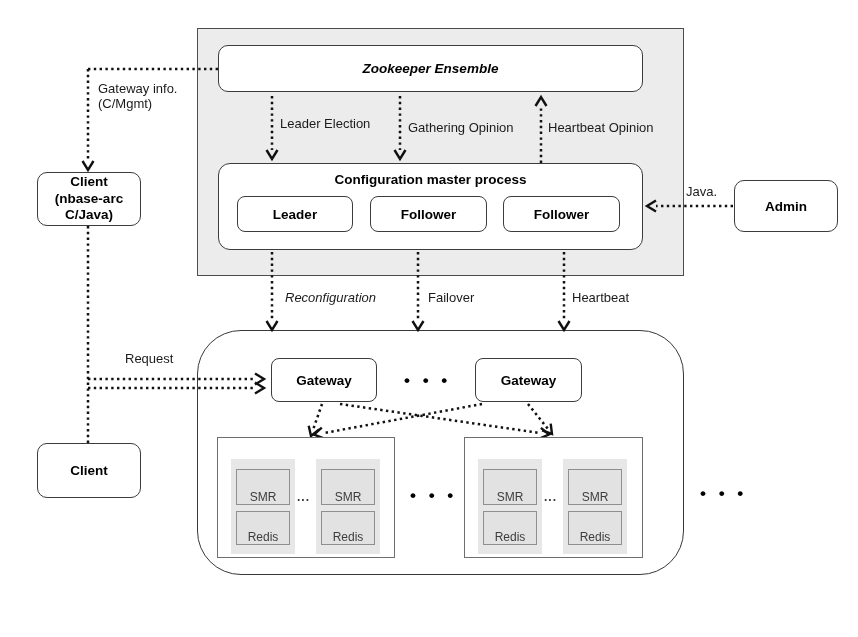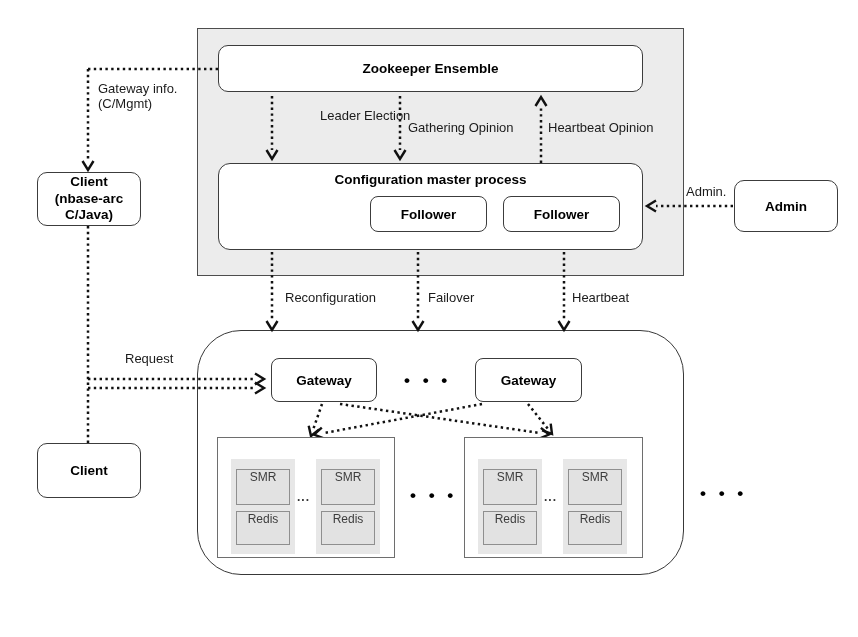--- a/index.html
+++ b/index.html
@@ -32,21 +32,21 @@
     position:absolute;left:0;top:8px;width:100%;text-align:center;
     font-weight:bold;font-size:13.5px;color:#000;
   }
   
   .cluster{
     background:#ffffff;border:1.9px solid #6e6e6e;box-sizing:border-box;
   }
   .column{background:#e7e7e7;}
   .unit{
     background:#e2e2e2;border:1.4px solid #8f8f8f;box-sizing:border-box;
-    display:flex;align-items:flex-start;justify-content:center;
+    display:flex;align-items:flex-end;justify-content:center;
     font-size:12px;color:#3d3d3d;
   }
   
   .edge-label{
     font-size:13px;color:#1b1b1b;white-space:nowrap;line-height:15px;
   }
   .edge-label.center{text-align:left;}
   
   .dots{
     font-size:17px;font-weight:bold;color:#000;letter-spacing:4px;
@@ -111,26 +111,29 @@
     <path class="wire" d="M482,404 L324,433"></path>
     <polyline class="head" points="321.8,427.6 314,434.6 323.8,438.4"></polyline>
     <path class="wire" d="M528,404 L548,429"></path>
     <polyline class="head" points="542.1,430.4 552,434 550.7,423.6"></polyline>
 
     <path class="bracket-dot" d="M263,470 V448 H348 V470"></path>
     <path class="bracket-dot" d="M510,448 H595"></path>
     <path class="bracket-solid" d="M510,470 V448 M595,470 V448"></path>
   </svg>
 
-  <div class="lb layer-boxes node abs" style="left:218px;top:45px;width:425px;height:47px;">
+  <div class="lb layer-boxes node abs" style="left:218px;top:45px;width:425px;height:47px;font-style:italic;">
     <span>Zookeeper Ensemble</span>
   </div>
 
   <div class="lb layer-boxes config-box abs" style="left:218px;top:163px;width:425px;height:87px;">
     <div class="config-title">Configuration master process</div>
+  </div>
+  <div class="lb layer-boxes node small abs" style="left:237px;top:196px;width:116px;height:36px;">
+    <span>Leader</span>
   </div>
   <div class="lb layer-boxes node small abs" style="left:370px;top:196px;width:117px;height:36px;">
     <span>Follower</span>
   </div>
   <div class="lb layer-boxes node small abs" style="left:503px;top:196px;width:117px;height:36px;">
     <span>Follower</span>
   </div>
 
   <div class="lb layer-boxes node abs" style="left:37px;top:172px;width:104px;height:54px;flex-direction:column;line-height:16.5px;">
     <span>Client</span>
@@ -188,22 +191,22 @@
   <div class="lb layer-boxes inner-dots abs" style="left:544px;top:492px;">...</div>
 
   <div class="lb layer-boxes dots abs" style="left:404px;top:376px;">• • •</div>
   <div class="lb layer-boxes dots abs" style="left:410px;top:491px;">• • •</div>
   <div class="lb layer-boxes dots abs" style="left:700px;top:489px;">• • •</div>
 
   <div class="lb layer-boxes edge-label center abs" style="left:98px;top:81px;width:94px;white-space:normal;">
     <div>Gateway info.</div>
     <div>(C/Mgmt)</div>
   </div>
-  <div class="lb layer-boxes edge-label abs" style="left:280px;top:108px;margin-left:40px;">Leader Election</div>
+  <div class="lb layer-boxes edge-label abs" style="left:280px;top:116px;">Leader Election</div>
   <div class="lb layer-boxes edge-label abs" style="left:408px;top:120px;">Gathering Opinion</div>
   <div class="lb layer-boxes edge-label abs" style="left:548px;top:120px;">Heartbeat Opinion</div>
-  <div class="lb layer-boxes edge-label abs" style="left:686px;top:184px;">Admin.</div>
+  <div class="lb layer-boxes edge-label abs" style="left:686px;top:184px;">Java.</div>
   <div class="lb layer-boxes edge-label abs" style="left:116px;top:351px;margin-left:9px;">Request</div>
-  <div class="lb layer-boxes edge-label abs" style="left:285px;top:290px;">Reconfiguration</div>
+  <div class="lb layer-boxes edge-label abs" style="left:285px;top:290px;font-style:italic;">Reconfiguration</div>
   <div class="lb layer-boxes edge-label abs" style="left:428px;top:290px;">Failover</div>
   <div class="lb layer-boxes edge-label abs" style="left:572px;top:290px;">Heartbeat</div>
 
 </div>
 
 </body></html>

